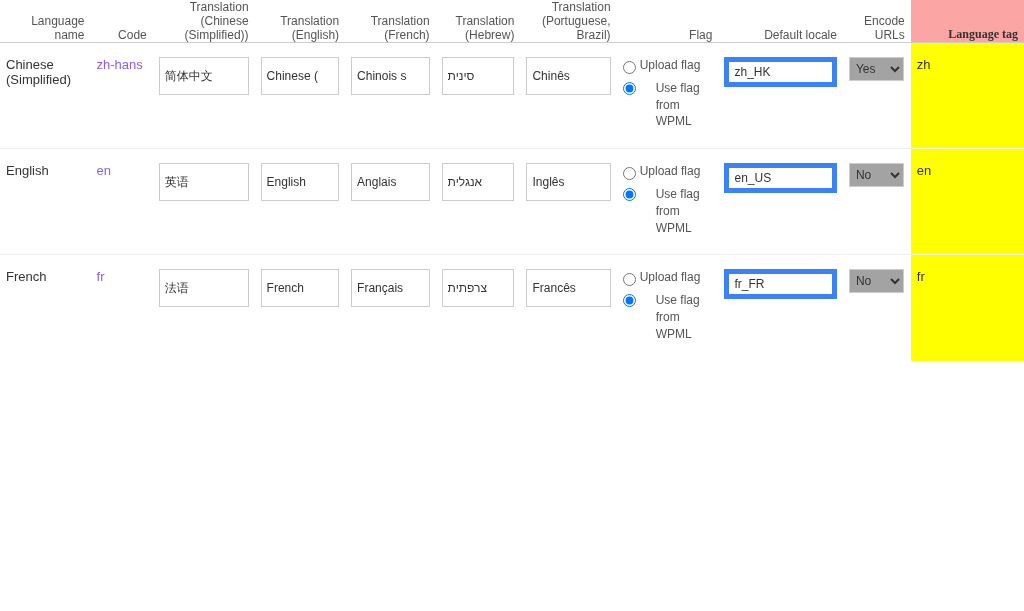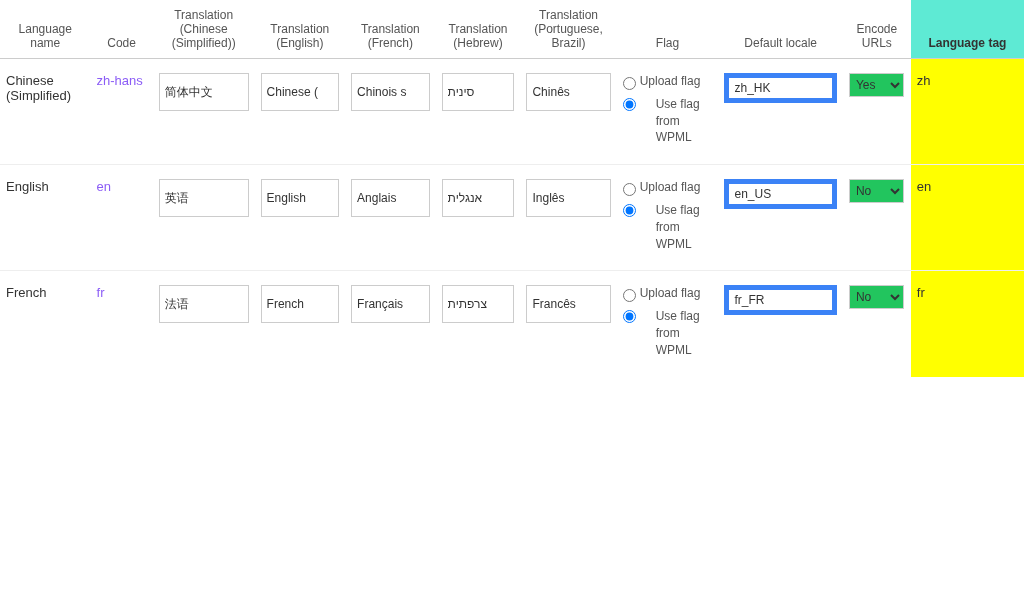--- a/index.html
+++ b/index.html
@@ -26,31 +26,32 @@
     col.col-trans-he { width: 75px; }
     col.col-trans-pt { width: 85px; }
     col.col-flag { width: 90px; }
     col.col-locale { width: 110px; }
     col.col-encode { width: 60px; }
     col.col-tag { width: 100px; }
 
     thead tr th {
       background: #fff;
       border-bottom: 1px solid #ccc;
-      padding: 8px 6px;
+      padding: 0 6px;
       font-weight: normal;
       font-size: 12px;
       color: #555;
       vertical-align: bottom;
-      text-align: center;
+      text-align: right;
     }
     thead tr th.col-tag-header {
-      background: #5eead4;
+      background: #fca5a5;
       font-weight: bold;
       color: #333;
+      font-family: Liberation Serif, serif;
     }
     tbody tr td {
       padding: 6px 6px;
       vertical-align: top;
       border-bottom: 1px solid #eee;
       font-size: 13px;
     }
     tbody tr:last-child td {
       border-bottom: none;
     }
@@ -96,21 +97,21 @@
       font-size: 12px;
       width: 100%;
       color: #333;
       background: #fff;
     }
     .encode-select {
       border: 1px solid #ccc;
       padding: 3px 2px;
       font-size: 12px;
       width: 55px;
-      background: #22c55e;
+      background: #a3a3a3;
       color: #333;
     }
     .tag-cell {
       background: #ffff00;
       padding: 6px;
     }
     .tag-value {
       font-size: 13px;
       color: #333;
     }

